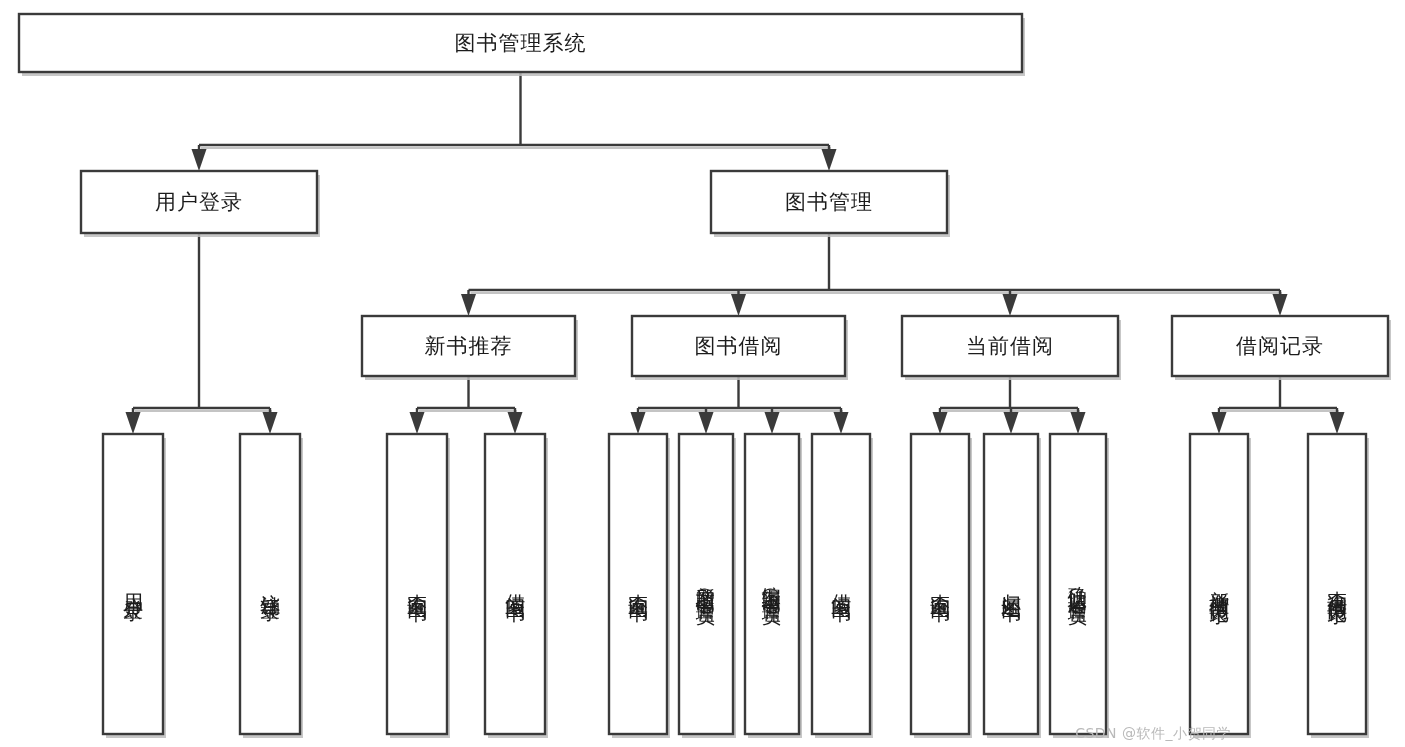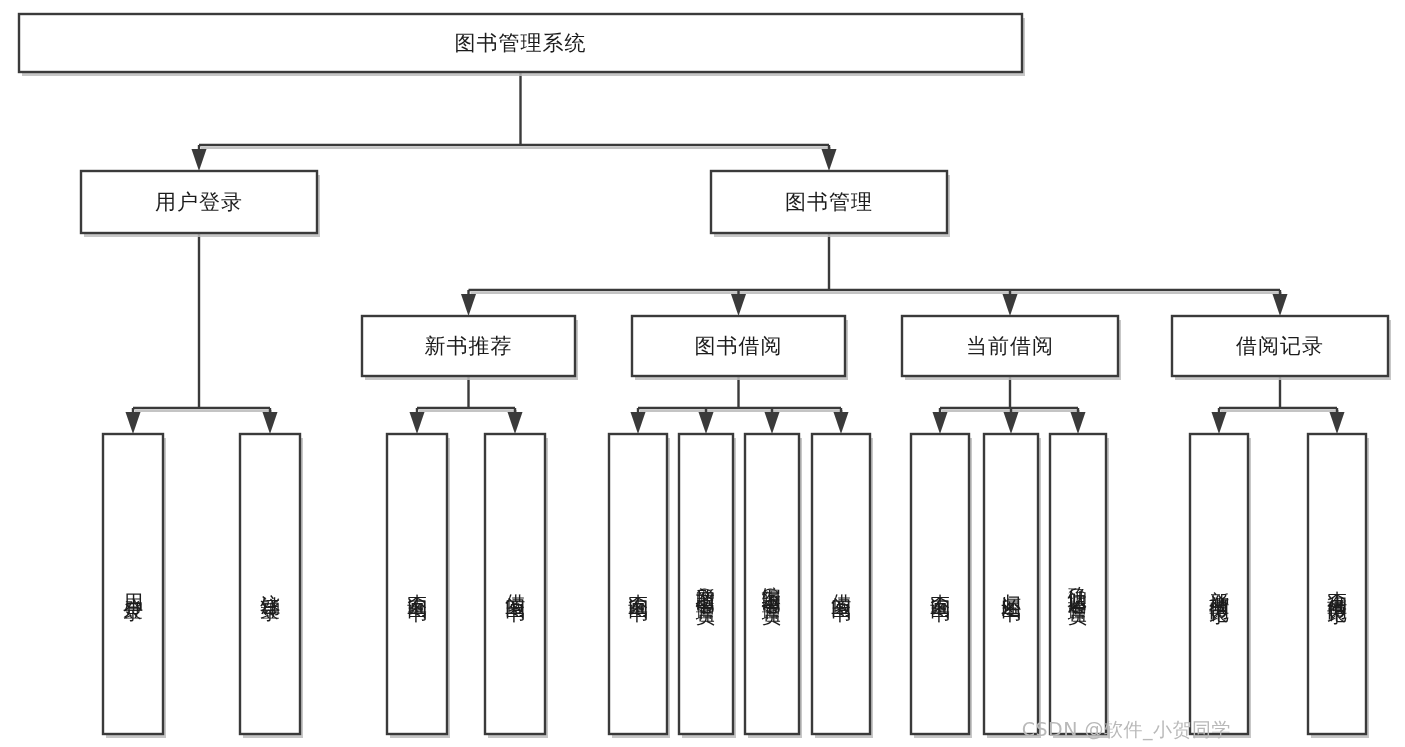--- a/index.html
+++ b/index.html
@@ -78,21 +78,21 @@
     color: #1c1c1c;
     letter-spacing: 3px;
     white-space: nowrap;
     text-align: center;
   }
   .watermark {
     position: absolute;
     right: 8px;
     bottom: 4px;
     font-family: "DejaVu Sans", "Liberation Sans", sans-serif;
-    font-size: 19px;
+    font-size: 14px;
     color: #b9b9b9;
     letter-spacing: 0.5px;
     user-select: none;
   }
 </style>
 </head>
 <body>
 
 <div id="diagram-root">
   <svg class="diagram-canvas" id="svg-layer" viewBox="0 0 1405 747">

